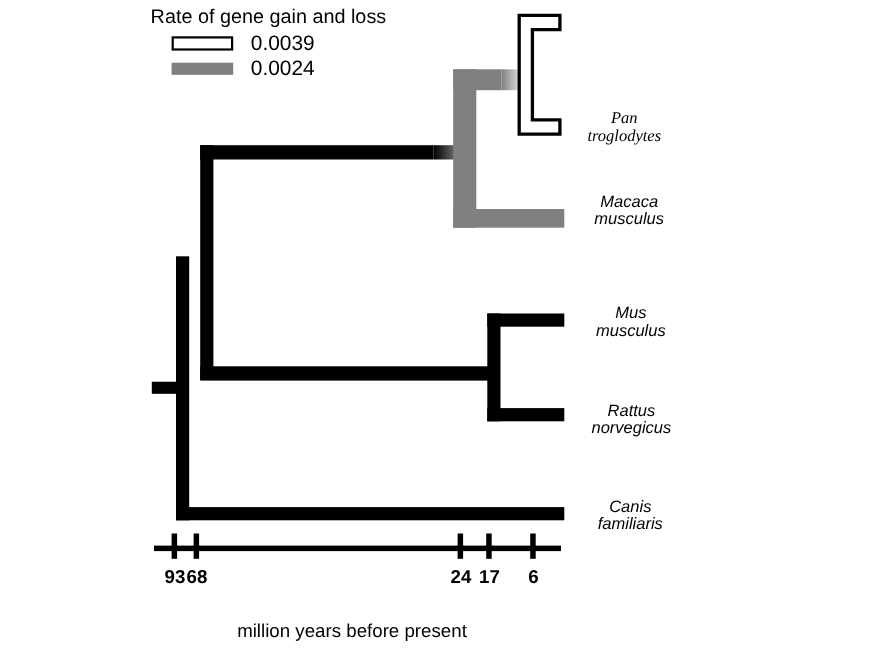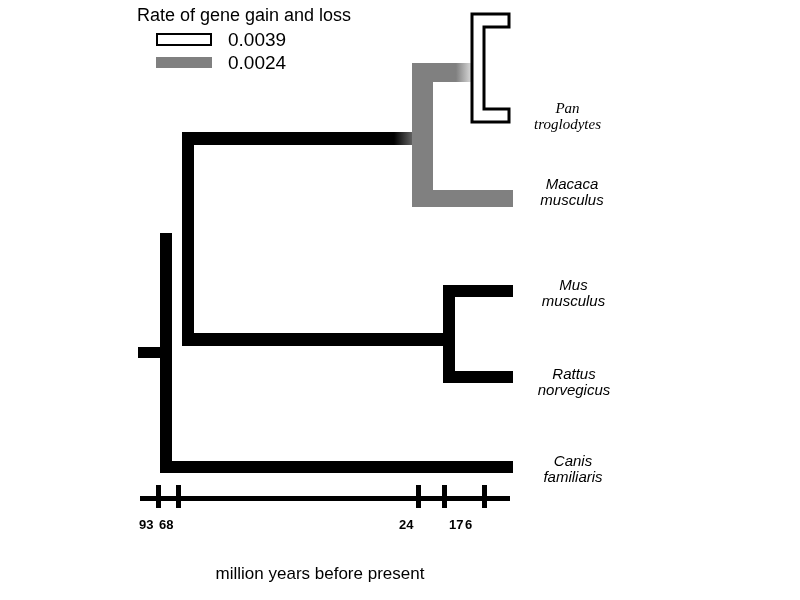--- a/index.html
+++ b/index.html
@@ -79,23 +79,24 @@
   .species-label {
     position: absolute;
     font-style: italic;
     font-size: 15px;
     line-height: 15.5px;
     text-align: center;
     white-space: nowrap;
   }
   .tick-label {
     position: absolute;
-    font-size: 13px;
+    font-size: 17px;
     line-height: 13px;
     font-weight: bold;
+    text-align: center;
     white-space: nowrap;
   }
   .axis-caption {
     position: absolute;
     left: 0;
     top: 564px;
     width: 640px;
     text-align: center;
     font-size: 17px;
     line-height: 20px;
@@ -197,18 +198,18 @@
   </div>
 
   <div class="species-label" style="left:515px; top:453px; width:116px;">
     <div>Canis</div>
     <div>familiaris</div>
   </div>
 
   <div class="tick-label" style="left:139px; top:518px; width:40px;">93</div>
   <div class="tick-label" style="left:159px; top:518px; width:40px;">68</div>
   <div class="tick-label" style="left:399px; top:518px; width:40px;">24</div>
-  <div class="tick-label" style="left:425px; top:518px; width:40px;margin-left:24px;">17</div>
+  <div class="tick-label" style="left:425px; top:518px; width:40px;">17</div>
   <div class="tick-label" style="left:465px; top:518px; width:40px;">6</div>
 
   <div class="axis-caption">million years before present</div>
 
 </div>
 
 </body></html>

